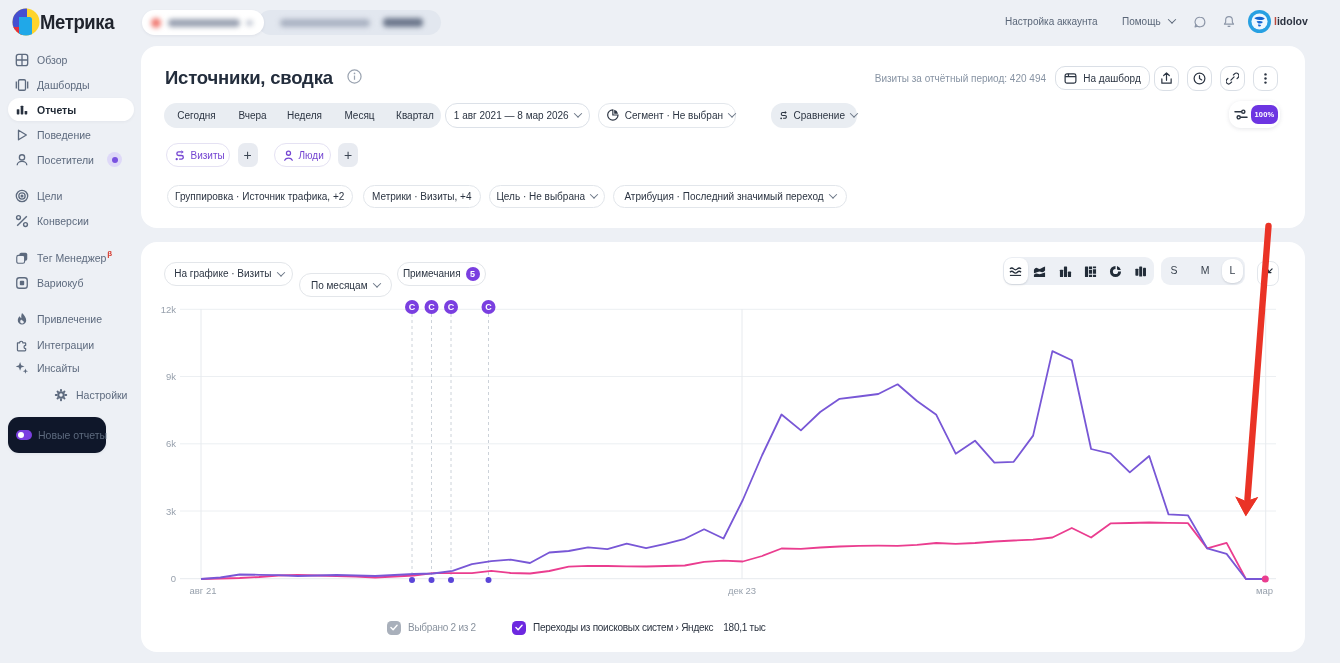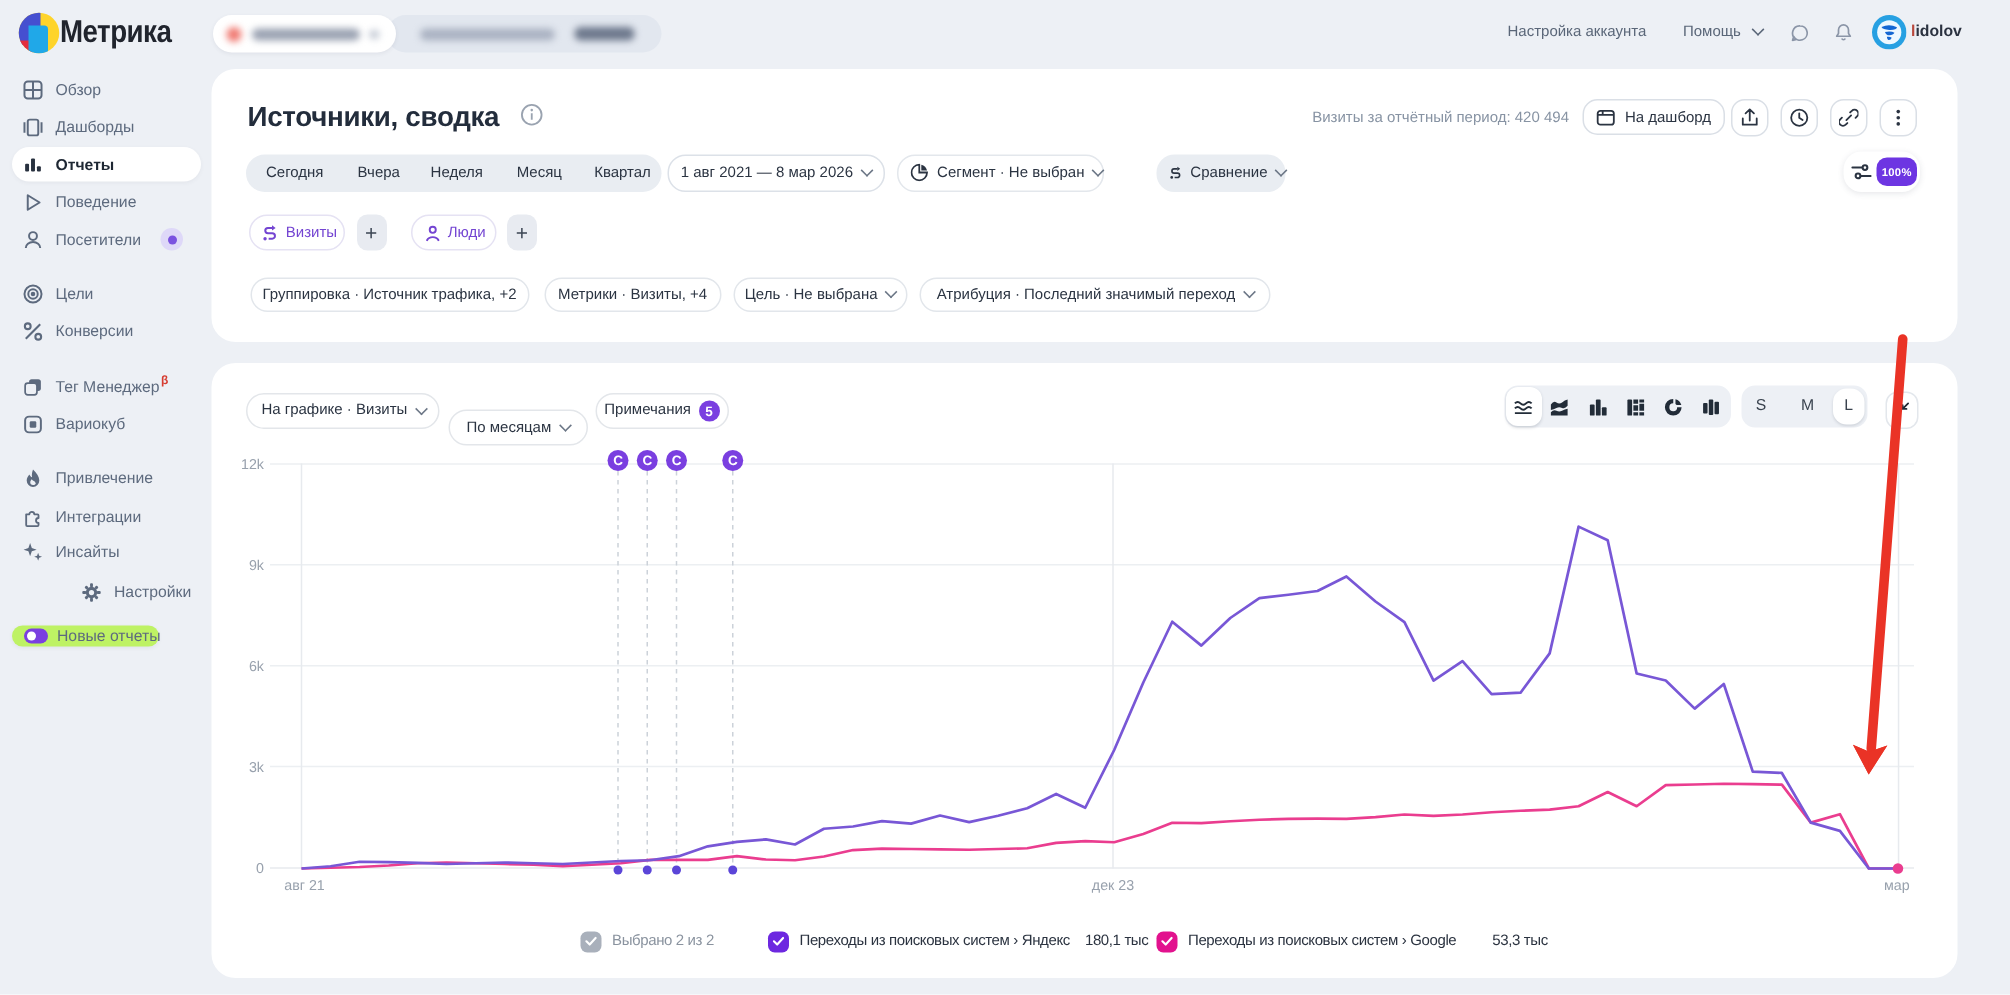--- a/index.html
+++ b/index.html
@@ -140,21 +140,21 @@
             <g transform="rotate(45 8 8)">
               <rect x="6.9" y="1.4" width="2.2" height="2.6" rx="0.8"></rect>
               <rect x="6.9" y="12" width="2.2" height="2.6" rx="0.8"></rect>
               <rect x="1.4" y="6.9" width="2.6" height="2.2" rx="0.8"></rect>
               <rect x="12" y="6.9" width="2.6" height="2.2" rx="0.8"></rect>
             </g>
           </g>
         </g>
         <circle cx="8" cy="8" r="2" fill="#edf0f5"></circle>
       </svg>Настройки</div>
-  <div style="position:absolute; left:8px; top:417px; width:98px; height:14px; background:#bef264; border-radius:11px; box-shadow:0 1px 3px rgba(60,70,90,0.07); display:flex; align-items:center; font-size:10.5px; color:#5d6a7e; white-space:nowrap;">
+  <div style="position:absolute; left:8px; top:417px; width:98px; height:36px; background:#0f172a; border-radius:11px; box-shadow:0 1px 3px rgba(60,70,90,0.07); display:flex; align-items:center; font-size:10.5px; color:#5d6a7e; white-space:nowrap;">
     <span style="margin-left:8px; margin-right:6px; width:16px; height:10px; background:#7a3fe0; border-radius:5px; position:relative; flex:none;">
         <span style="position:absolute; left:2px; top:2px; width:6px; height:6px; border-radius:50%; background:#fff;"></span>
       </span>Новые отчеты
   </div>
 </div>
 <div id="card1">
   <div class="h1t">Источники, сводка</div>
   <svg class="abs" style="left:205.5px; top:23px;" width="15" height="15" viewBox="0 0 16 16" fill="none" stroke="#9aa3b0" stroke-width="1.3">
       <circle cx="8" cy="8" r="7"></circle>
       <path d="M8 7 V11.5"></path>
@@ -356,28 +356,20 @@
     Выбрано 2 из 2
   </div>
   <div class="legend" style="left:371px; top:378px; color:#2b3340;">
     <span class="cbox" style="background:#6d28e0;">
         <svg width="8" height="7" viewBox="0 0 9 8">
           <path d="M1 4 L3.5 6.5 L8 1.5" fill="none" stroke="#fff" stroke-width="1.6" stroke-linecap="round" stroke-linejoin="round"></path>
         </svg>
       </span>
     Переходы из поисковых систем › Яндекс<span style="width:10px;"></span>180,1 тыс
   </div>
-  <div class="legend" style="left:630px; top:378px; color:#2b3340;">
-    <span class="cbox" style="background:#e2128e;">
-        <svg width="8" height="7" viewBox="0 0 9 8">
-          <path d="M1 4 L3.5 6.5 L8 1.5" fill="none" stroke="#fff" stroke-width="1.6" stroke-linecap="round" stroke-linejoin="round"></path>
-        </svg>
-      </span>
-    Переходы из поисковых систем › Google<span style="width:24px;"></span>53,3 тыс
-  </div>
 </div>
 
 <svg class="abs" style="left:1220px; top:218px; z-index:50;" width="70" height="310" viewBox="0 0 70 310">
   <line x1="48.5" y1="8" x2="27.5" y2="281" stroke="#ea3326" stroke-width="6.4" stroke-linecap="round"></line>
   <polygon points="25.8,298.3 15.3,278.5 26.1,283.2 38.2,279" fill="#ea3326"></polygon>
   <polygon points="25.8,298.3 15.3,278.5 26.1,283.2" fill="#ea3326"></polygon>
   <polygon points="25.8,298.3 38.2,279 26.1,283.2" fill="#ea3326"></polygon>
 </svg>
 
 </body></html>

